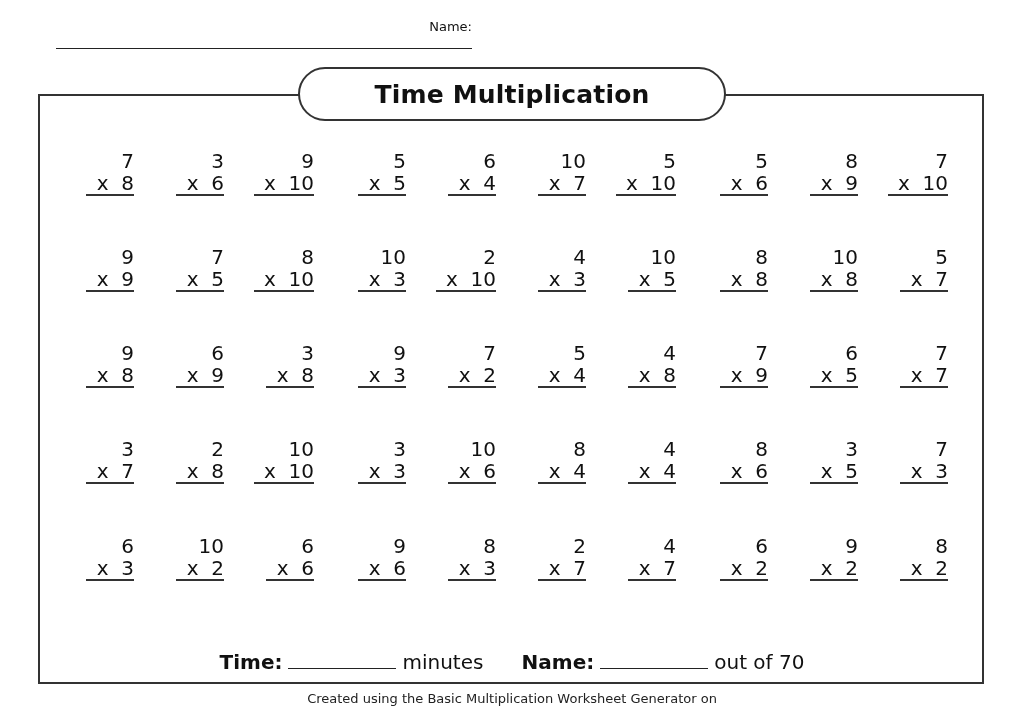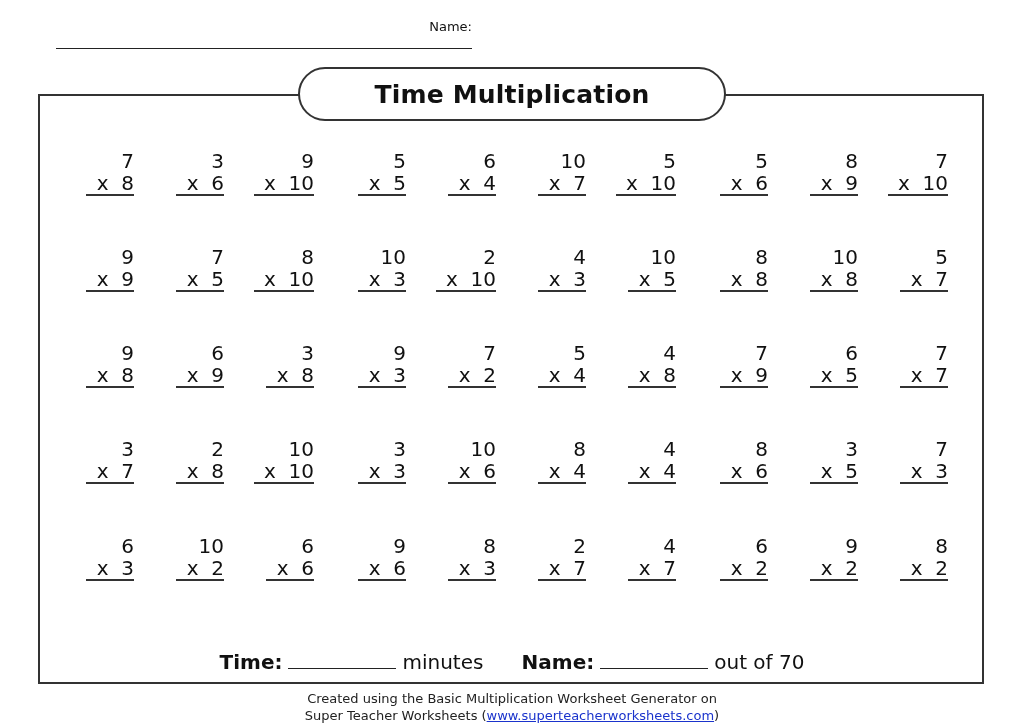--- a/index.html
+++ b/index.html
@@ -235,14 +235,13 @@
   </div>
 
 <div class="footer-line">
   <b>Time:</b><span class="blank"></span><span>minutes</span>
   &nbsp;&nbsp;&nbsp;&nbsp;
   <b>Name:</b><span class="blank"></span><span>out of 70</span>
 </div>
 
 <div class="credit">
   <div>Created using the Basic Multiplication Worksheet Generator on</div>
-  <div><span>Super Teacher Worksheets (</span><a>www.superteacherworksheets.com</a><span>)</span></div>
 </div>
 
 </body></html>

